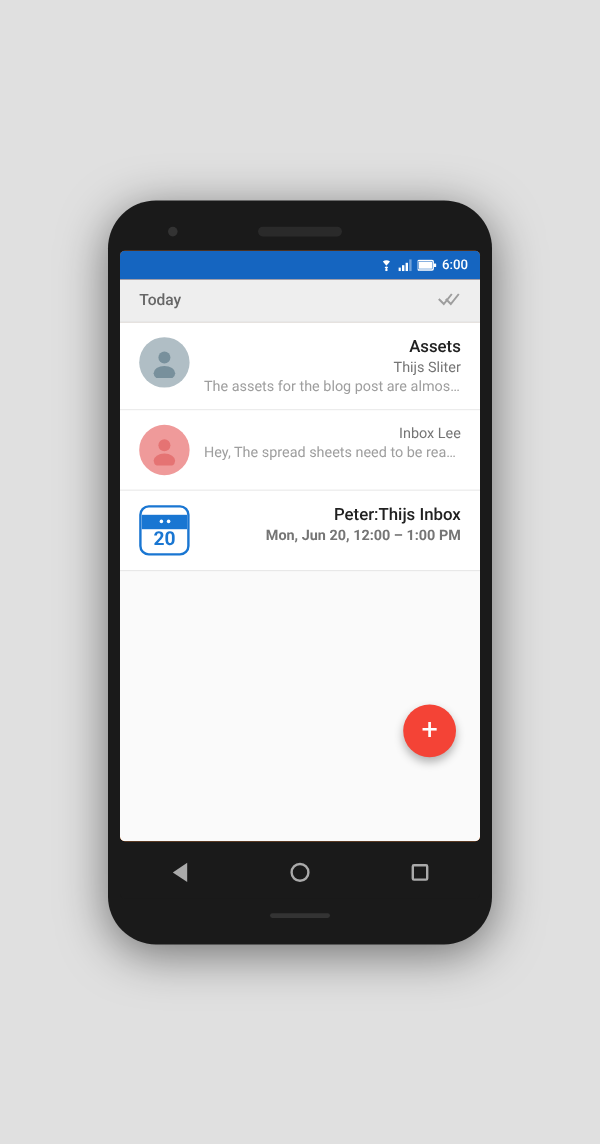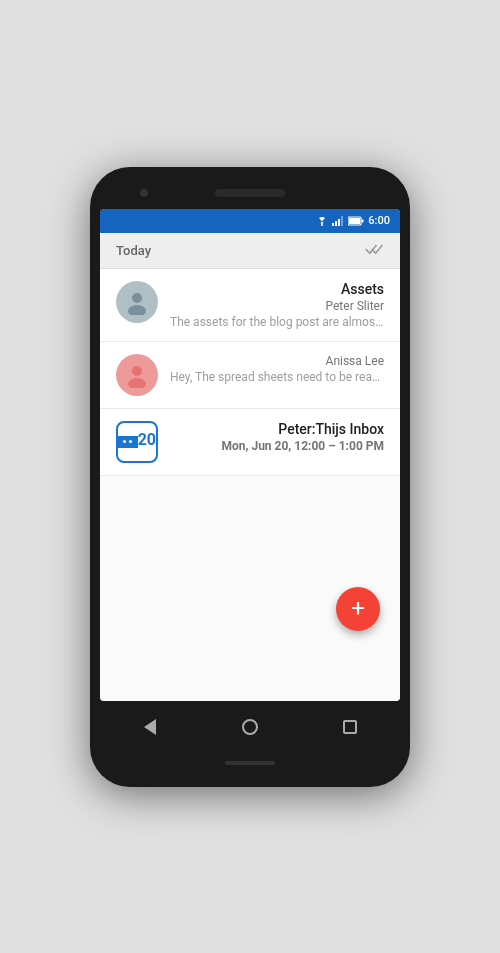--- a/index.html
+++ b/index.html
@@ -182,21 +182,21 @@
       gap: 12px;
     }
 
     .calendar-avatar {
       width: 42px;
       height: 42px;
       border-radius: 8px;
       background: white;
       border: 2px solid #1976D2;
       display: flex;
-      flex-direction: row;
+      flex-direction: column;
       align-items: center;
       justify-content: flex-end;
       flex-shrink: 0;
       overflow: hidden;
     }
 
     .calendar-top {
       width: 100%;
       background: #1976D2;
       height: 12px;
@@ -423,34 +423,34 @@
 
       <div class="inbox-item">
         <div class="avatar-person1">
           <svg width="26" height="26" viewBox="0 0 26 26">
             <circle cx="13" cy="9" r="5" fill="#78909c"></circle>
             <ellipse cx="13" cy="22" rx="9" ry="6" fill="#78909c"></ellipse>
           </svg>
         </div>
         <div class="inbox-content">
           <div class="inbox-subject">Assets</div>
-          <div class="inbox-sender">Peter Sliter</div>
+          <div class="inbox-sender">Thijs Sliter</div>
           <div class="inbox-preview">The assets for the blog post are almost done. I ex…</div>
         </div>
       </div>
 
       <div class="inbox-item">
         <div class="avatar-person2">
           <svg width="26" height="26" viewBox="0 0 26 26">
             <circle cx="13" cy="9" r="5" fill="#e57373"></circle>
             <ellipse cx="13" cy="22" rx="9" ry="6" fill="#e57373"></ellipse>
           </svg>
         </div>
         <div class="inbox-content">
-          <div class="inbox-sender">Anissa Lee</div>
+          <div class="inbox-sender">Inbox Lee</div>
           <div class="inbox-preview">Hey, The spread sheets need to be ready in time fo…</div>
         </div>
       </div>
 
       <div class="inbox-item">
         <div class="calendar-avatar">
           <div class="calendar-top">
             <div class="calendar-top-dots">
               <div class="calendar-dot"></div>
               <div class="calendar-dot"></div>

